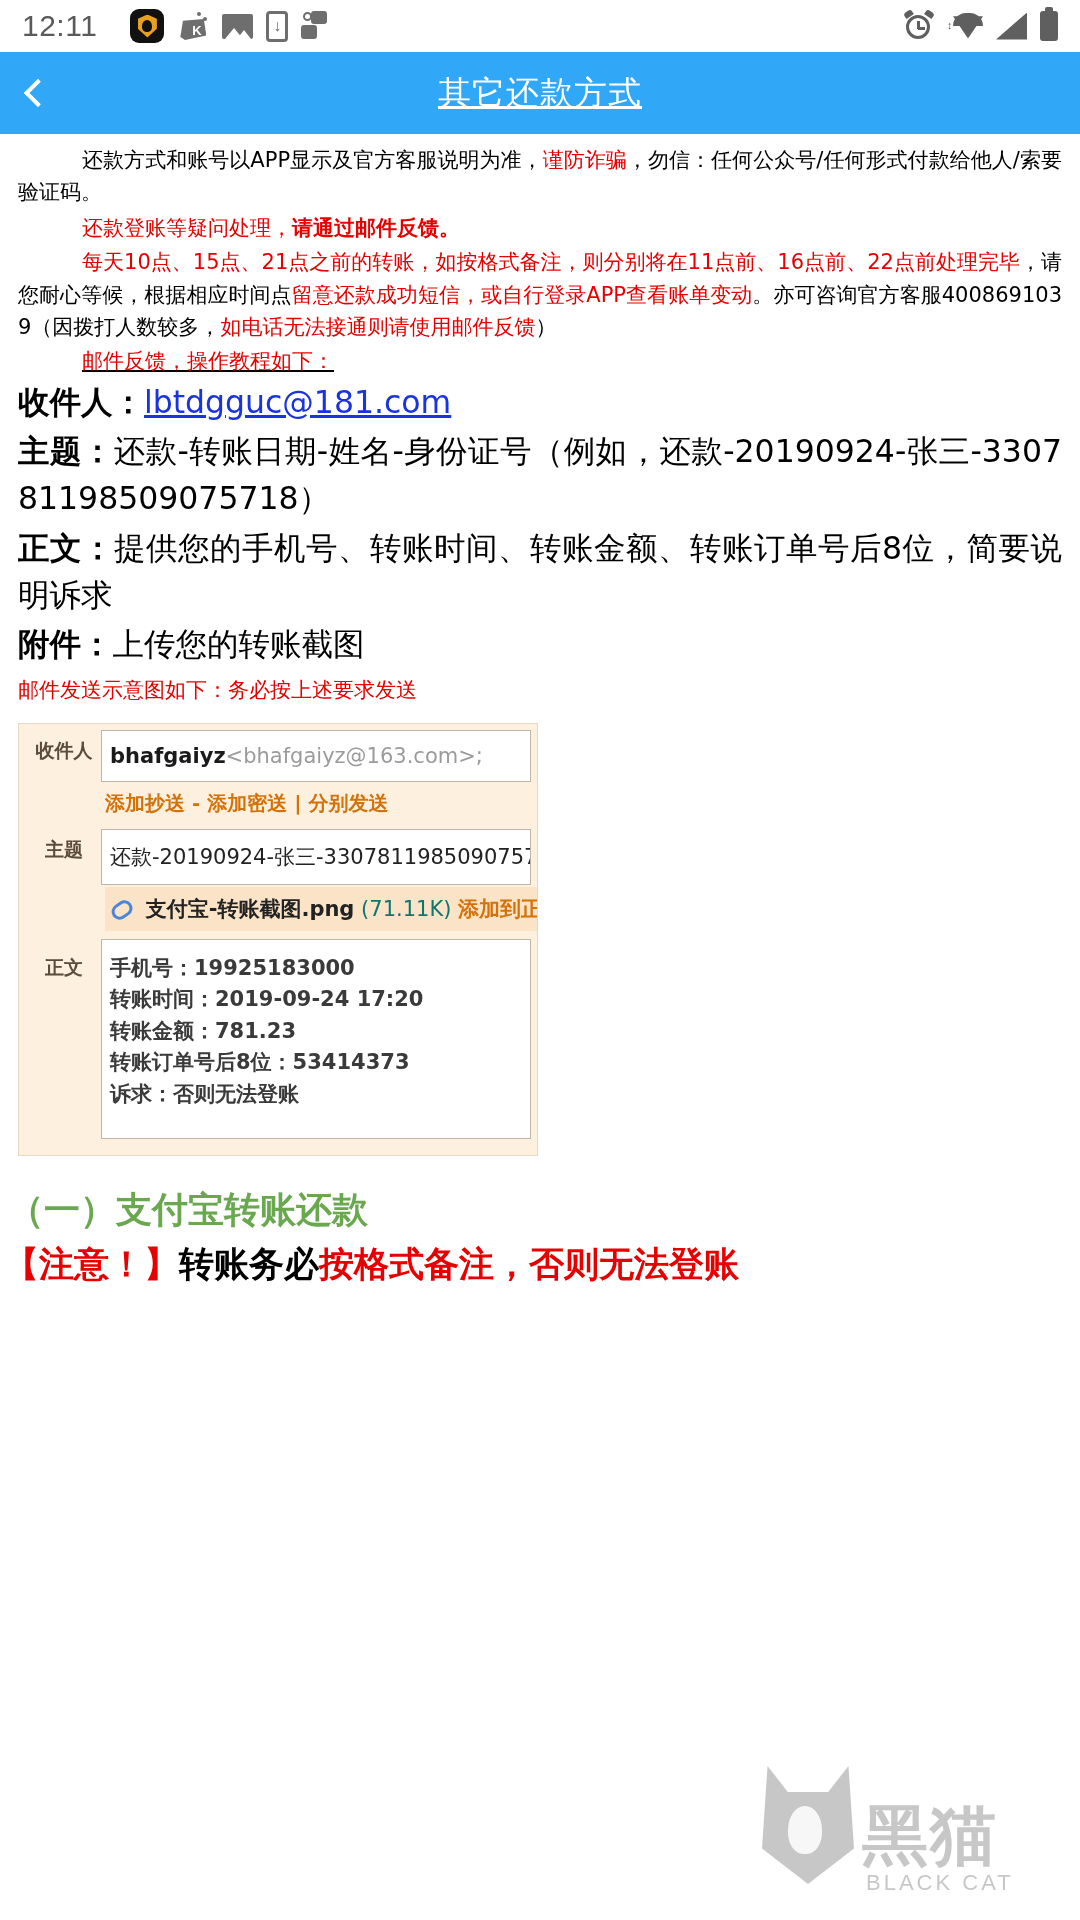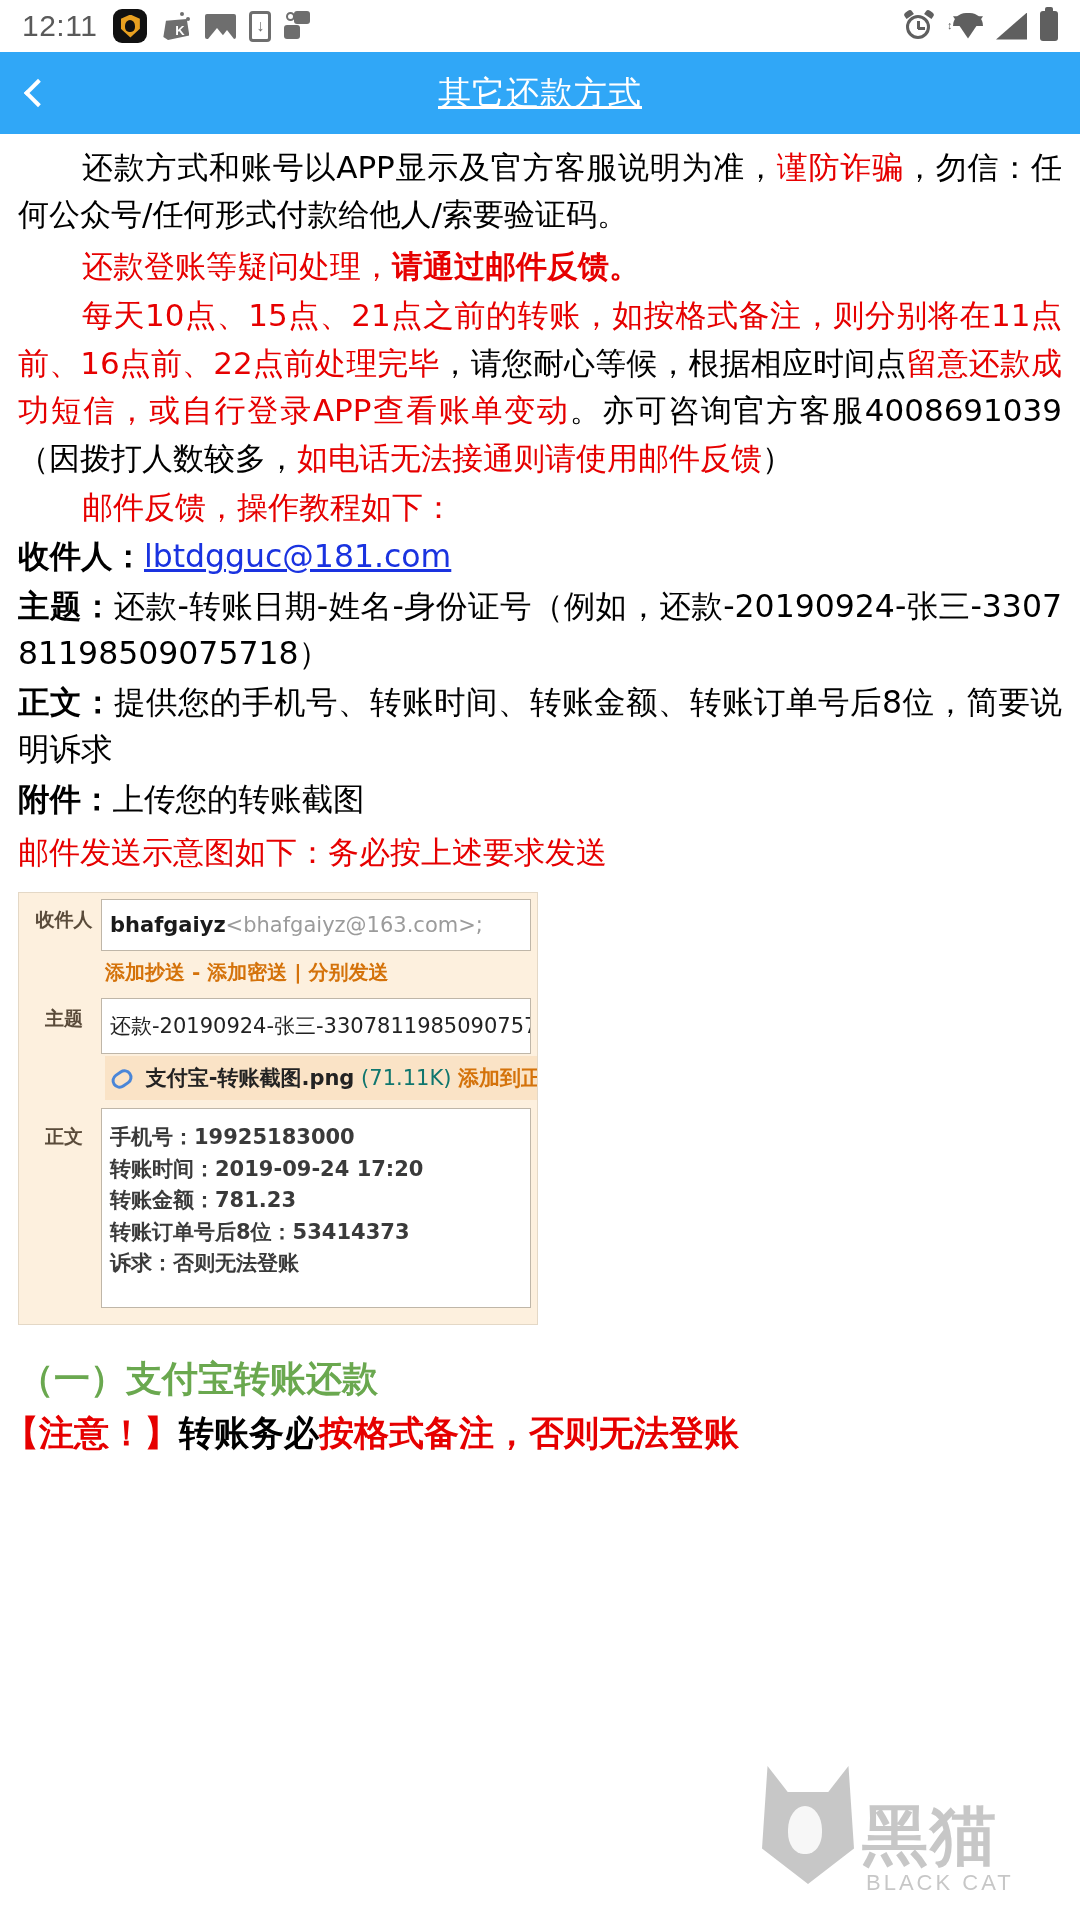--- a/index.html
+++ b/index.html
@@ -16,21 +16,21 @@
     display: flex;
     align-items: center;
     padding: 0 22px;
     background: #ffffff;
   }
   .status-clock {
     font-size: 30px;
     color: #5a5a5a;
     letter-spacing: 0.5px;
     font-family: "Liberation Sans", sans-serif;
-    margin-right: 16px;
+    margin-right: 33px;
   }
   .status-left-icons { display: flex; align-items: center; gap: 13px; }
   .status-right { margin-left: auto; display: flex; align-items: center; gap: 13px; }
 
   .ic { display: inline-block; position: relative; }
 
   
   .ic-shield {
     width: 34px; height: 34px; border-radius: 9px; background: #111;
     display: flex; align-items: center; justify-content: center;
@@ -161,34 +161,34 @@
     pointer-events:none;
     text-decoration:underline;
   }
 
   
   .content {
     padding: 10px 18px 0 18px;
     font-family: "DejaVu Sans", "Liberation Sans", sans-serif;
   }
   .para {
-    font-size: 31px;
+    font-size: 21px;
     line-height: 1.53;
     color: #000;
     margin-bottom: 2px;
     text-align: justify;
     word-break: break-all;
   }
   .ind { text-indent: 64px; }
   .red   { color: #e60000; }
   .redb  { color: #e60000; font-weight: bold; }
   .link  { color: #1a33e0; text-decoration: underline; }
 
   .p-warn   { margin-top: 4px; }
-  .p-mail   { margin-top: 2px; }
+  .p-mail   { margin-top: 2px; text-decoration: underline; }
   .kv       { font-size: 31.5px; line-height:1.5; color:#000; margin-bottom: 2px; text-align: justify; word-break: break-all;}
   .kv b     { font-weight: bold; }
 
   
   .mail-shot{
     margin: 16px 0 0 18px;
     width: 520px;
     background: #fdf0de;
     border: 1px solid #e4d8c6;
     font-family: "DejaVu Sans", "Liberation Sans", sans-serif;
@@ -243,21 +243,21 @@
     display:flex; align-items:flex-start; padding: 8px 6px 16px 8px;
   }
   .ms-body .ms-field{
     min-height: 200px; white-space: normal; line-height:1.5;
     font-size: 21px; font-weight:bold; color:#3a3a3a;
   }
   .ms-body .ms-label{ padding-top: 16px; }
 
   
   .h-green{
-    color:#6aa84f; font-size:36px; font-weight:bold; margin: 30px 0 6px 18px;
+    color:#6aa84f; font-size:36px; font-weight:bold; margin: 30px 0 6px 8px;
     font-family:"DejaVu Sans","Liberation Sans",sans-serif;
   }
   .h-note{
     font-size:35px; font-weight:bold; margin: 6px 0 0 4px;
     font-family:"DejaVu Sans","Liberation Sans",sans-serif;
     white-space: nowrap;
   }
 
   
   .watermark{

